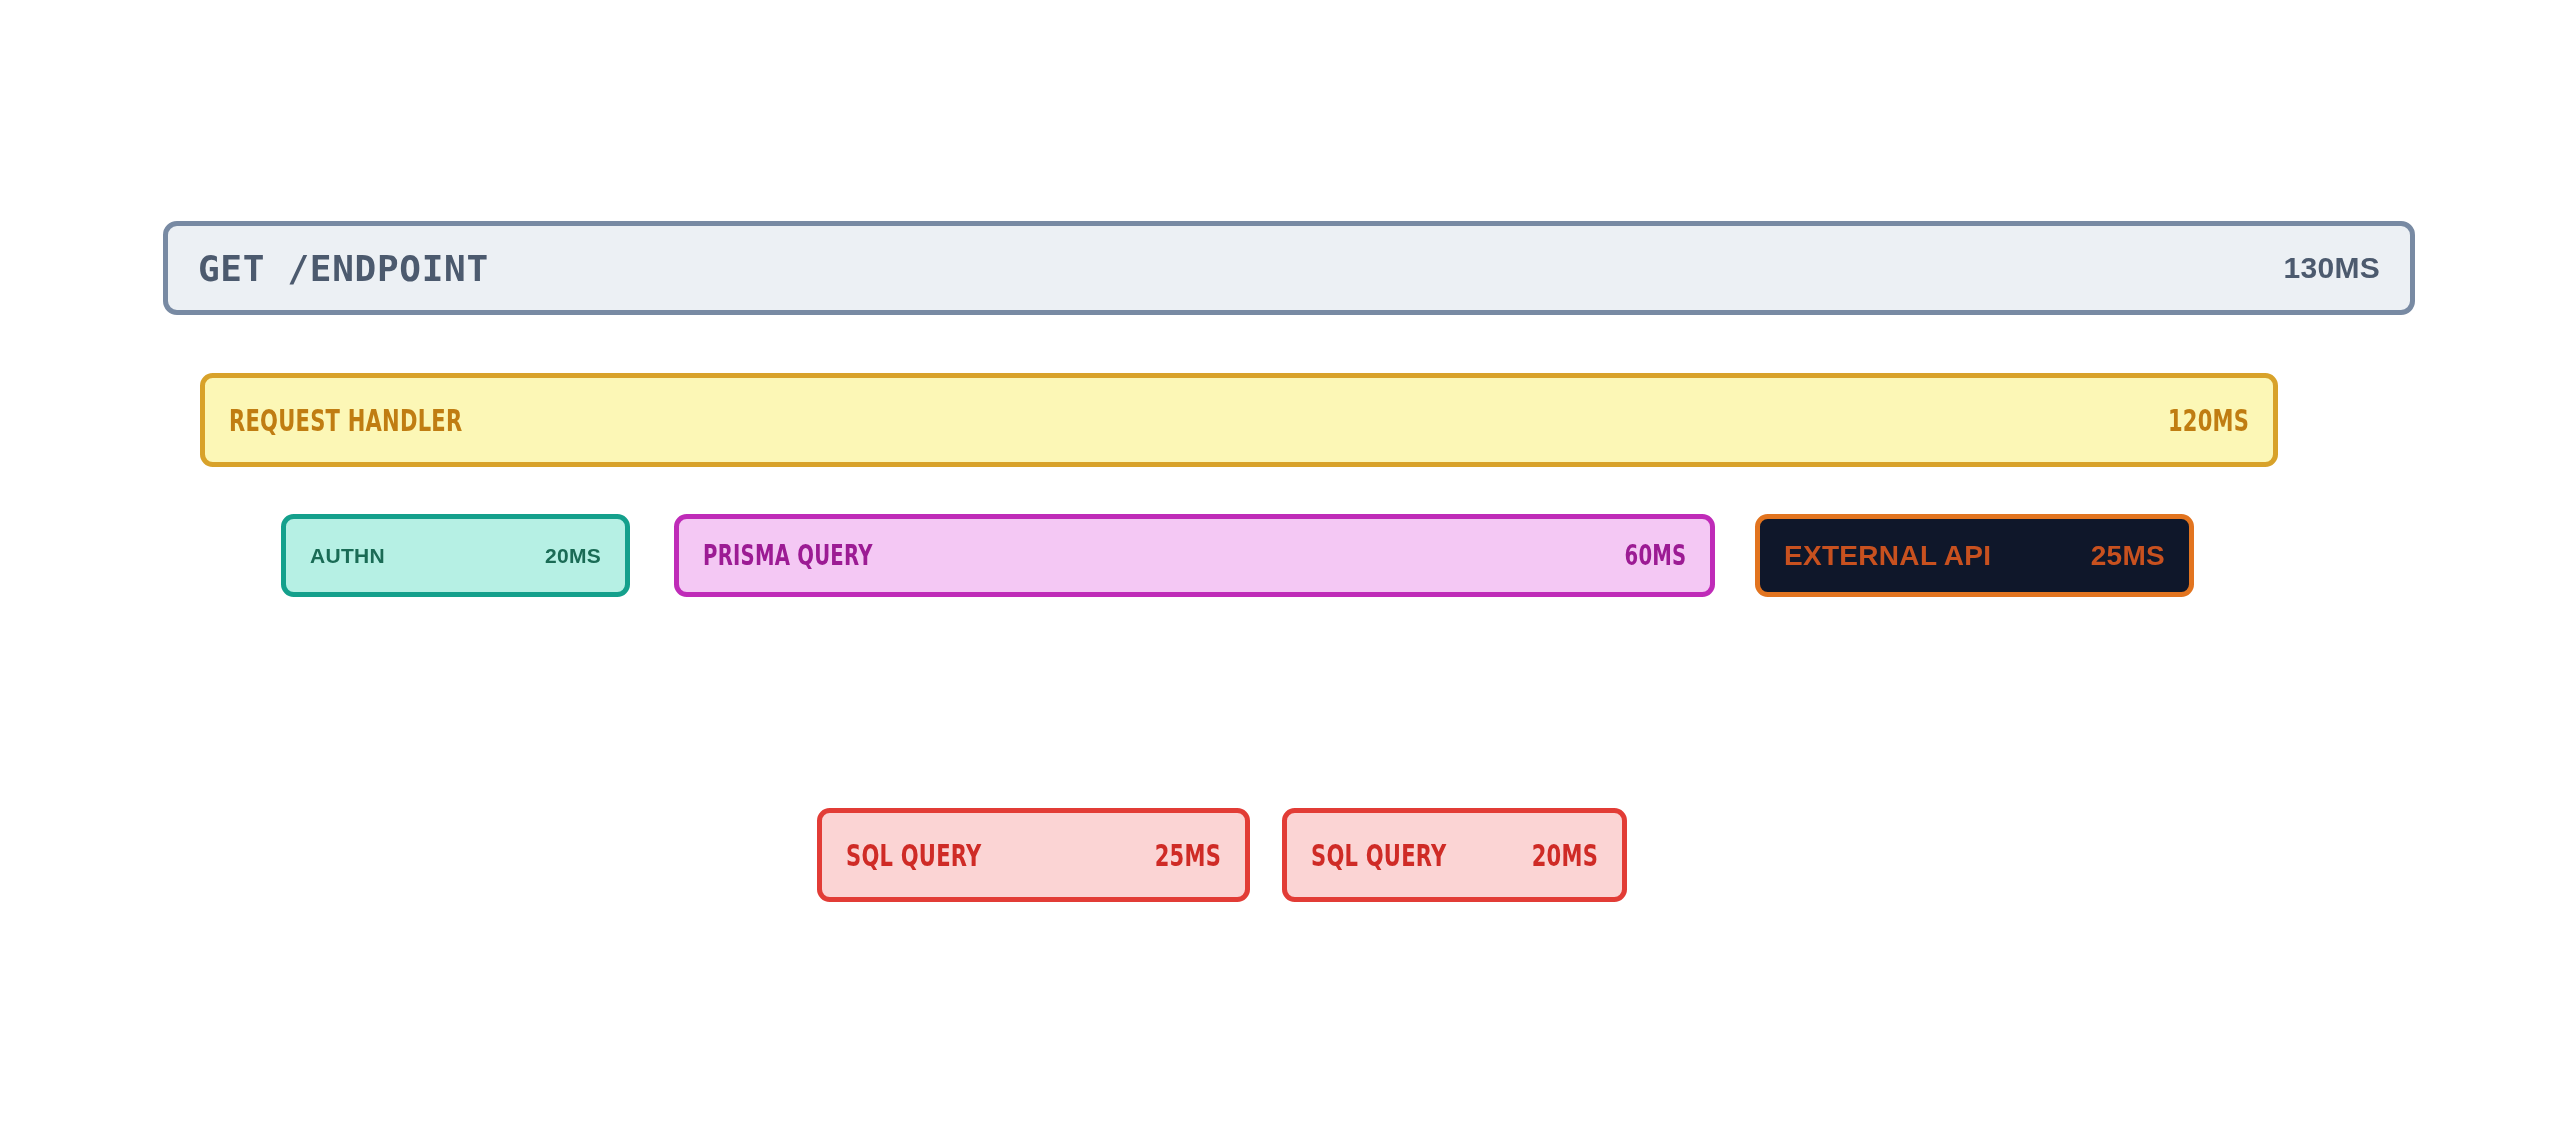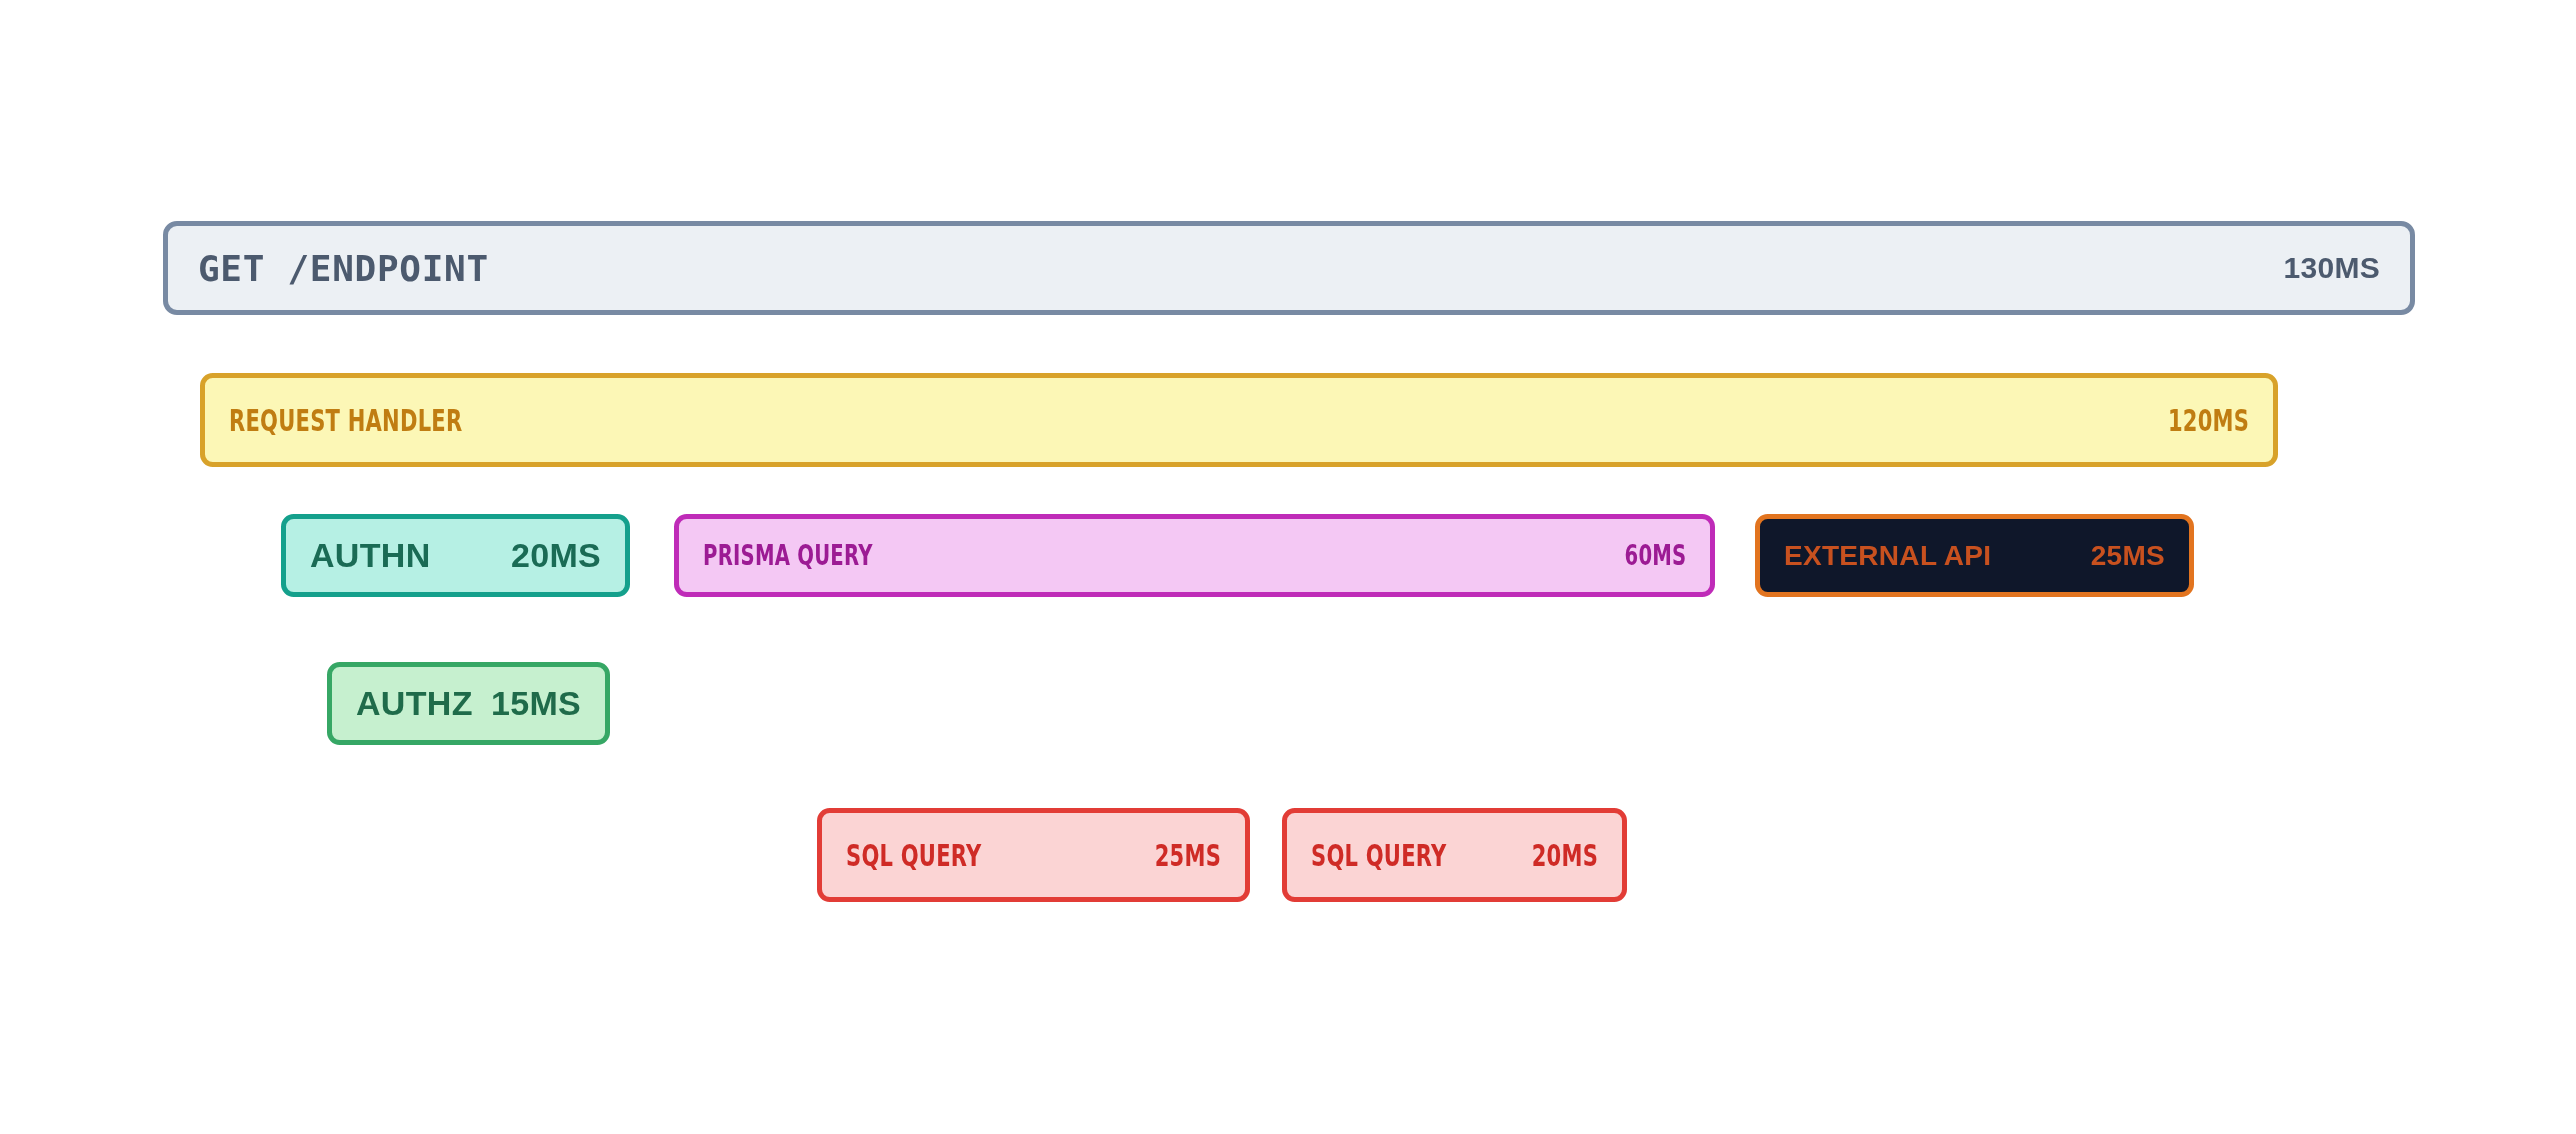--- a/index.html
+++ b/index.html
@@ -70,21 +70,21 @@
     font-family: "DejaVu Sans Condensed", "Liberation Sans Narrow", "Liberation Sans", sans-serif;
     transform: scaleX(0.78);
     transform-origin: left center;
   }
   .condensed .span-duration {
     transform-origin: right center;
   }
 
   .fs-lg  { font-size: 30px; }
   .fs-md  { font-size: 28px; }
-  .fs-sm  { font-size: 34px; }
+  .fs-sm  { font-size: 21px; }
 </style>
 </head>
 <body>
 
 <div id="trace-canvas" style="width: 2576px; height: 1135px; background: rgb(255, 255, 255);">
     <div class="span-bar root" style="left: 163px; top: 221px; width: 2252px; height: 94px; background: rgb(236, 240, 244); border-color: rgb(120, 138, 163); color: rgb(76, 90, 110);">
       <span class="span-label fs-lg">GET /ENDPOINT</span>
       <span class="span-duration fs-lg">130MS</span>
     </div>
     <div class="span-bar condensed" style="left: 200px; top: 373px; width: 2078px; height: 94px; background: rgb(252, 247, 182); border-color: rgb(216, 162, 42); color: rgb(192, 125, 18);">
@@ -96,24 +96,20 @@
       <span class="span-duration fs-sm">20MS</span>
     </div>
     <div class="span-bar condensed" style="left: 674px; top: 514px; width: 1041px; height: 83px; background: rgb(244, 200, 244); border-color: rgb(191, 43, 184); color: rgb(156, 27, 148);">
       <span class="span-label fs-md">PRISMA QUERY</span>
       <span class="span-duration fs-md">60MS</span>
     </div>
     <div class="span-bar" style="left: 1755px; top: 514px; width: 439px; height: 83px; background: #0f172a; border-color: rgb(226, 116, 31); color: rgb(200, 81, 31);">
       <span class="span-label fs-md">EXTERNAL API</span>
       <span class="span-duration fs-md">25MS</span>
     </div>
-    <div class="span-bar" style="left: 327px; top: 662px; width: 283px; height: 83px; background: rgb(198, 240, 207); border-color: rgb(54, 167, 101); color: rgb(31, 107, 74);">
-      <span class="span-label fs-sm">AUTHZ</span>
-      <span class="span-duration fs-sm">15MS</span>
-    </div>
     <div class="span-bar condensed" style="left: 817px; top: 808px; width: 433px; height: 94px; background: rgb(251, 212, 212); border-color: rgb(226, 60, 54); color: rgb(207, 43, 38);">
       <span class="span-label fs-lg">SQL QUERY</span>
       <span class="span-duration fs-lg">25MS</span>
     </div>
     <div class="span-bar condensed" style="left: 1282px; top: 808px; width: 345px; height: 94px; background: rgb(251, 212, 212); border-color: rgb(226, 60, 54); color: rgb(207, 43, 38);">
       <span class="span-label fs-lg">SQL QUERY</span>
       <span class="span-duration fs-lg">20MS</span>
     </div>
   </div>
 

